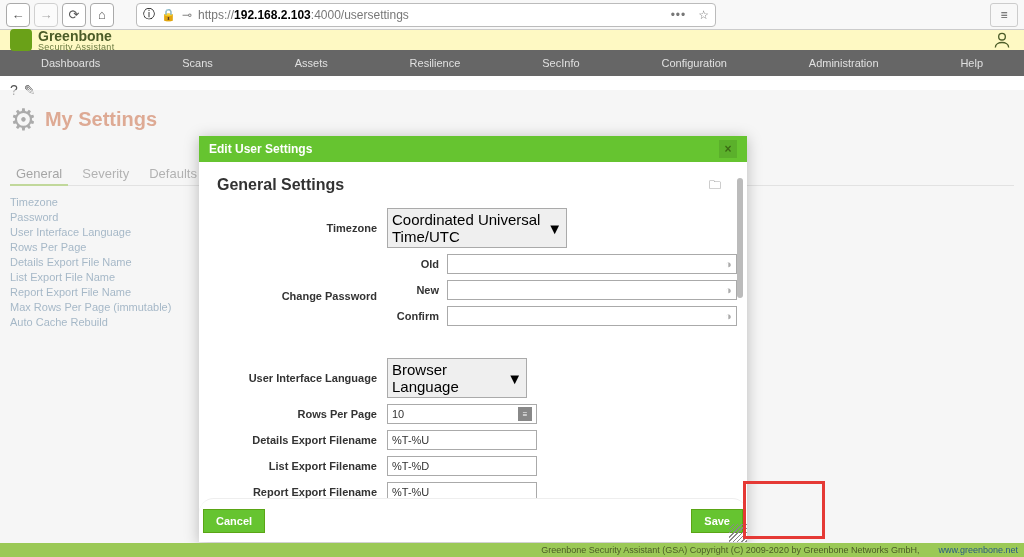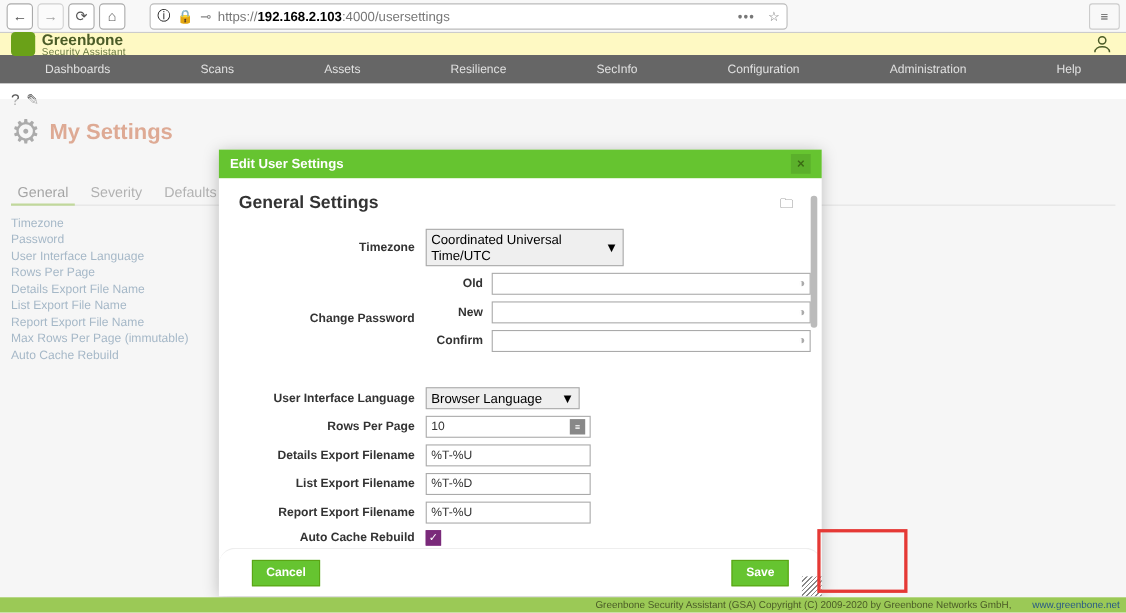--- a/index.html
+++ b/index.html
@@ -41,33 +41,33 @@
 
   
   .modal { position:absolute; left:199px; top:136px; width:548px; height:406px; background:#fff; box-shadow:0 2px 14px rgba(0,0,0,.25); display:flex; flex-direction:column;}
   .modal-head { height:26px; background:#66c430; color:#fff; display:flex; align-items:center; padding:0 10px; font-size:12px; font-weight:bold;}
   .modal-head .close { margin-left:auto; width:18px;height:18px; background:rgba(0,0,0,.1); display:flex; align-items:center; justify-content:center; color:#3b6b14;}
   .modal-body { flex:1; overflow:hidden; padding:14px 18px; position:relative;}
   .modal-body h2 { font-size:16px; color:#333; }
   .folder-ic { position:absolute; right:26px; top:14px; color:#555;}
   .form-grid { margin-top:14px; display:grid; grid-template-columns: 170px 1fr; row-gap:6px; align-items:center; font-size:11px;}
   .lbl { text-align:right; padding-right:10px; color:#333; font-weight:bold;}
-  .sel { border:1px solid #aaa; background:#efefef; padding:2px 4px; font-size:12px; display:flex; width:180px; justify-content:space-between; align-items:center;}
+  .sel { border:1px solid #aaa; background:#efefef; padding:2px 4px; font-size:15px; display:flex; width:180px; justify-content:space-between; align-items:center;}
   .inp { border:1px solid #aaa; height:20px; padding:0 4px; font-size:11px; position:relative; max-width:290px; width:290px; display:flex; align-items:center; color:#777;}
   .inp.val { color:#333;}
   .inp .eye { margin-left:auto; color:#aaa; font-size:11px;}
   .num-inp { width:150px; }
   .num-ic { width:14px;height:14px;background:#888;color:#fff;font-size:8px;display:flex;align-items:center;justify-content:center;margin-left:auto;}
   .chk { width:14px;height:14px;border:1px solid #7a2a7a;background:#7a2a7a;color:#fff;font-size:10px;display:flex;align-items:center;justify-content:center;}
   .subgrid { display:grid; grid-template-columns:60px 1fr; row-gap:6px; align-items:center; grid-column:2;}
   .sublbl { text-align:right; padding-right:8px; font-weight:bold; color:#333;}
   .modal-body::-webkit-scrollbar{width:8px;}
   .scroll-ind { position:absolute; right:4px; top:16px; width:6px; height:120px; background:#bbb; border-radius:3px;}
 
-  .modal-foot { height:44px; border-top:1px solid #eee; display:flex; align-items:center; padding:0 30px; position:relative;border-radius:15px;}
+  .modal-foot { height:44px; border-top:1px solid #eee; display:flex; align-items:center; padding:0 4px; position:relative;border-radius:15px;}
   .btn { height:24px; padding:0 12px; border:1px solid #5aa515; background:#66c430; color:#fff; font-size:11px; font-weight:bold; display:flex; align-items:center;}
   .btn.save { margin-left:auto;}
   .resize { position:absolute; right:0; bottom:0; width:18px;height:18px; background:
     repeating-linear-gradient(135deg,#888 0 1px, transparent 1px 3px);}
   .red-box { position:absolute; left:743px; top:481px; width:82px; height:58px; border:3px solid #e53935; z-index:50;}
 
   
   .footer { position:absolute; bottom:0; left:0; right:0; height:14px; background:#9bc956; color:#4b5c27; font-size:9px; display:flex; align-items:center; justify-content:flex-end; padding:0 6px;}
   .footer .link { color:#2a5a85; margin-left:19px;}
 </style>

